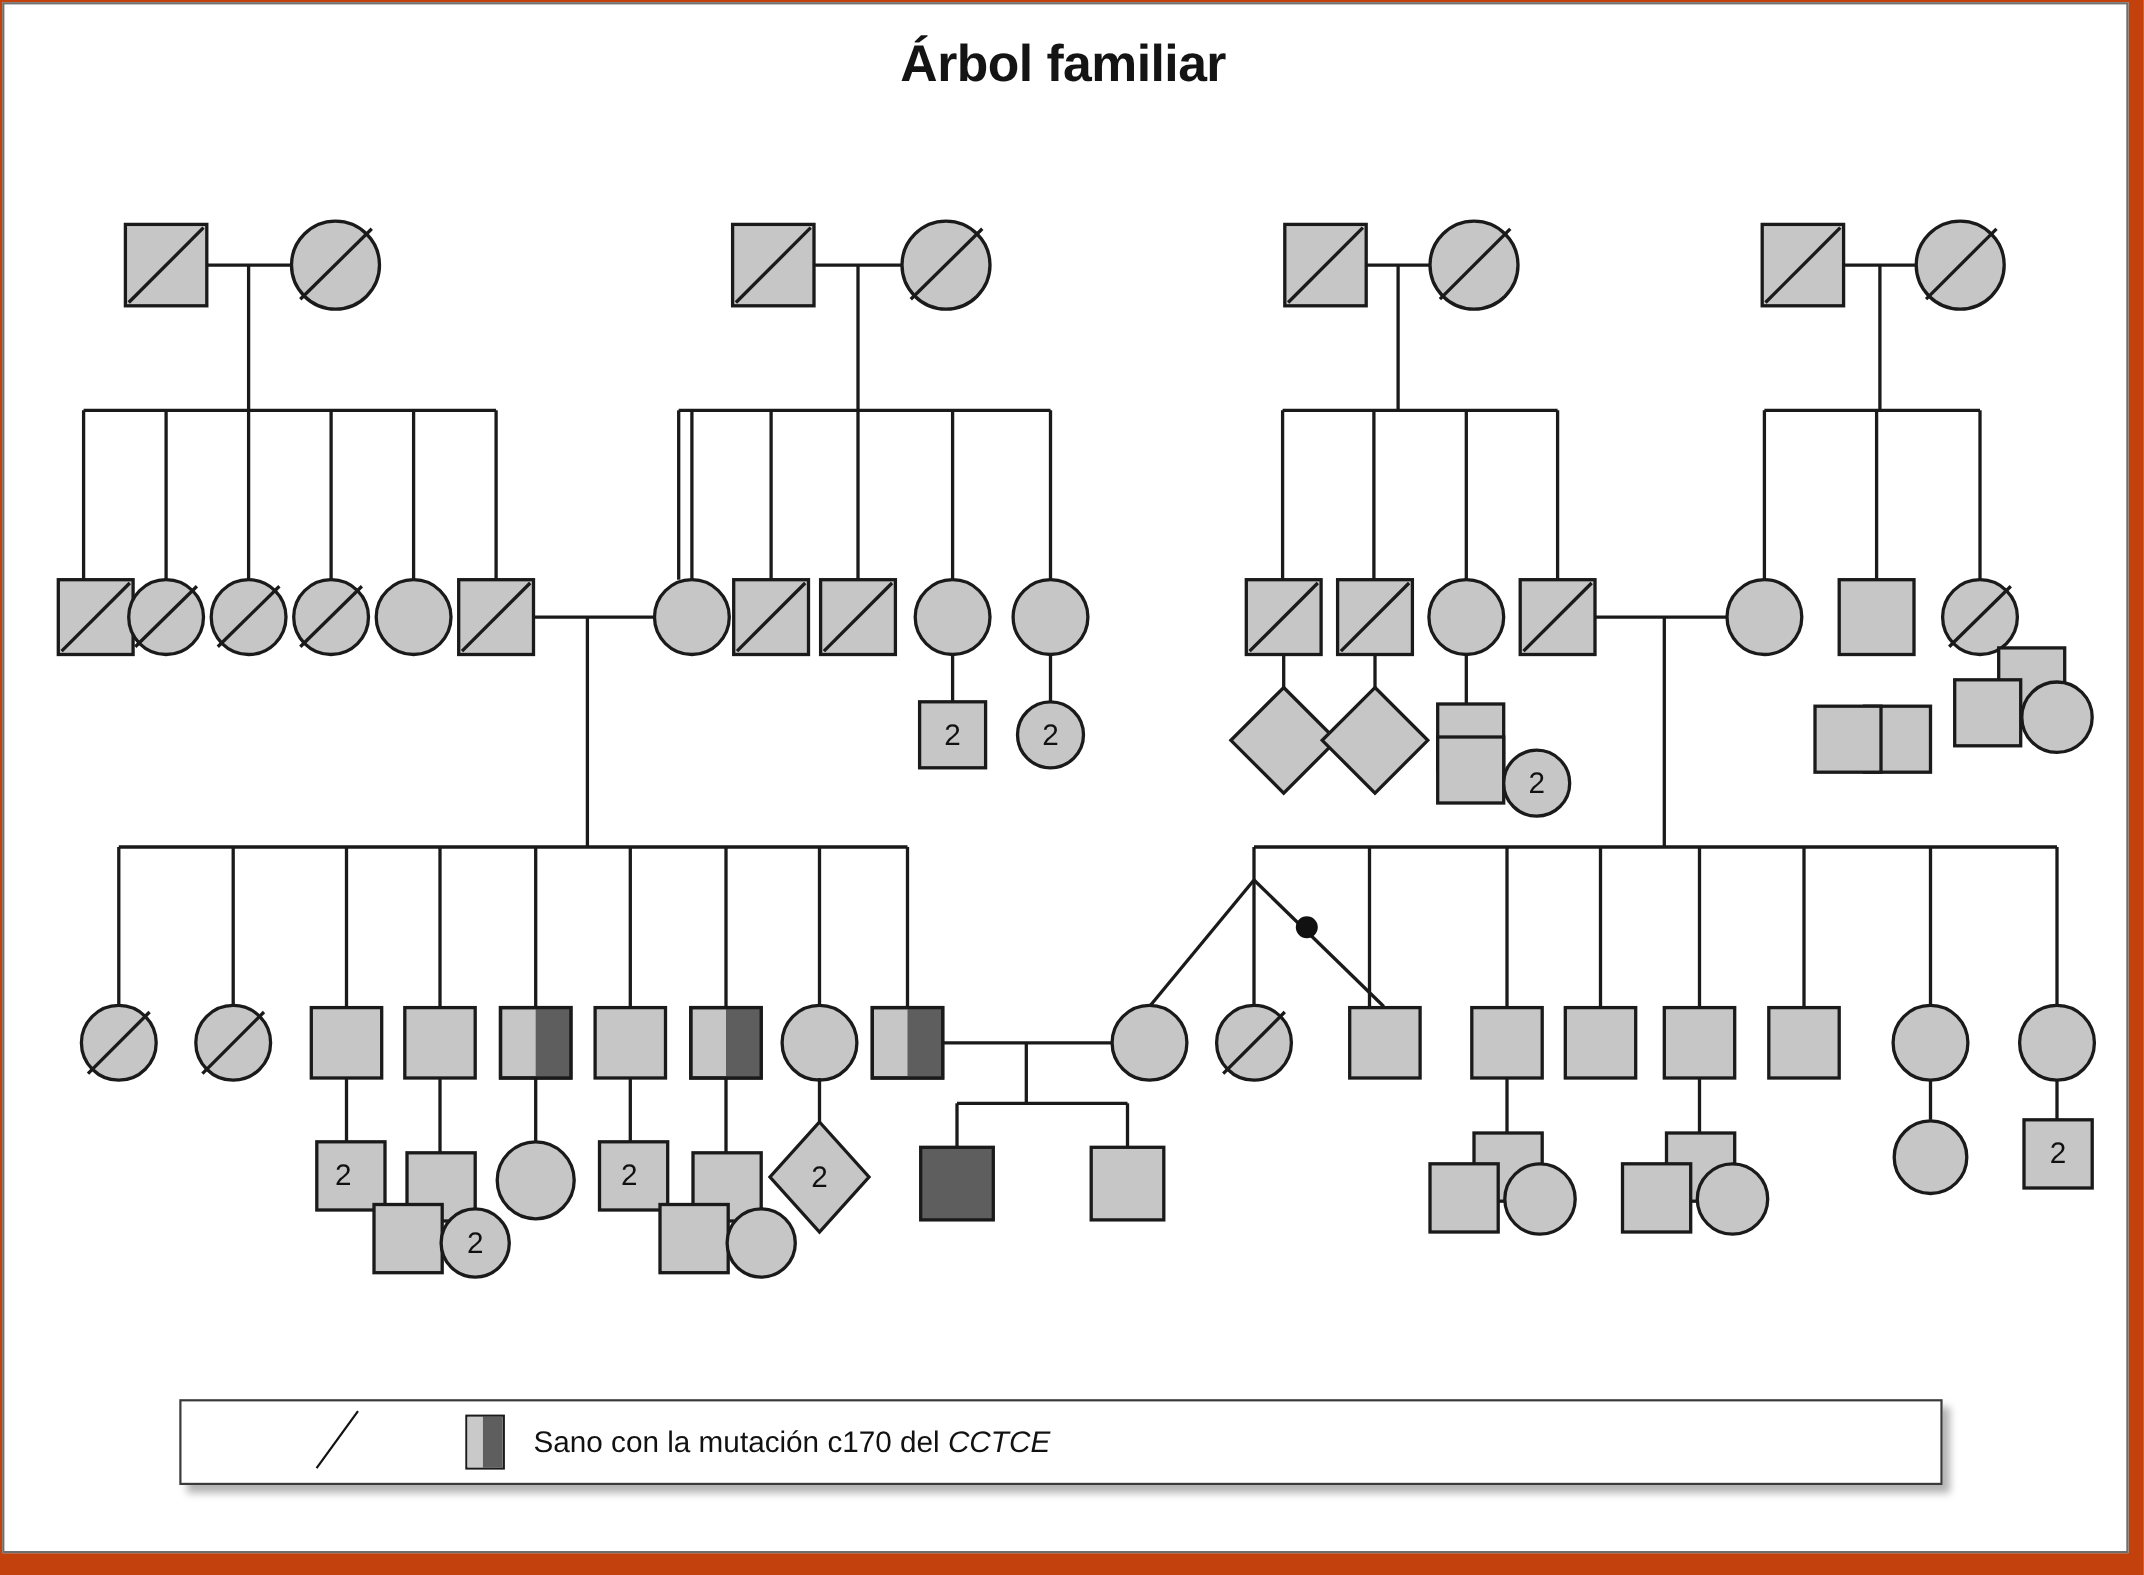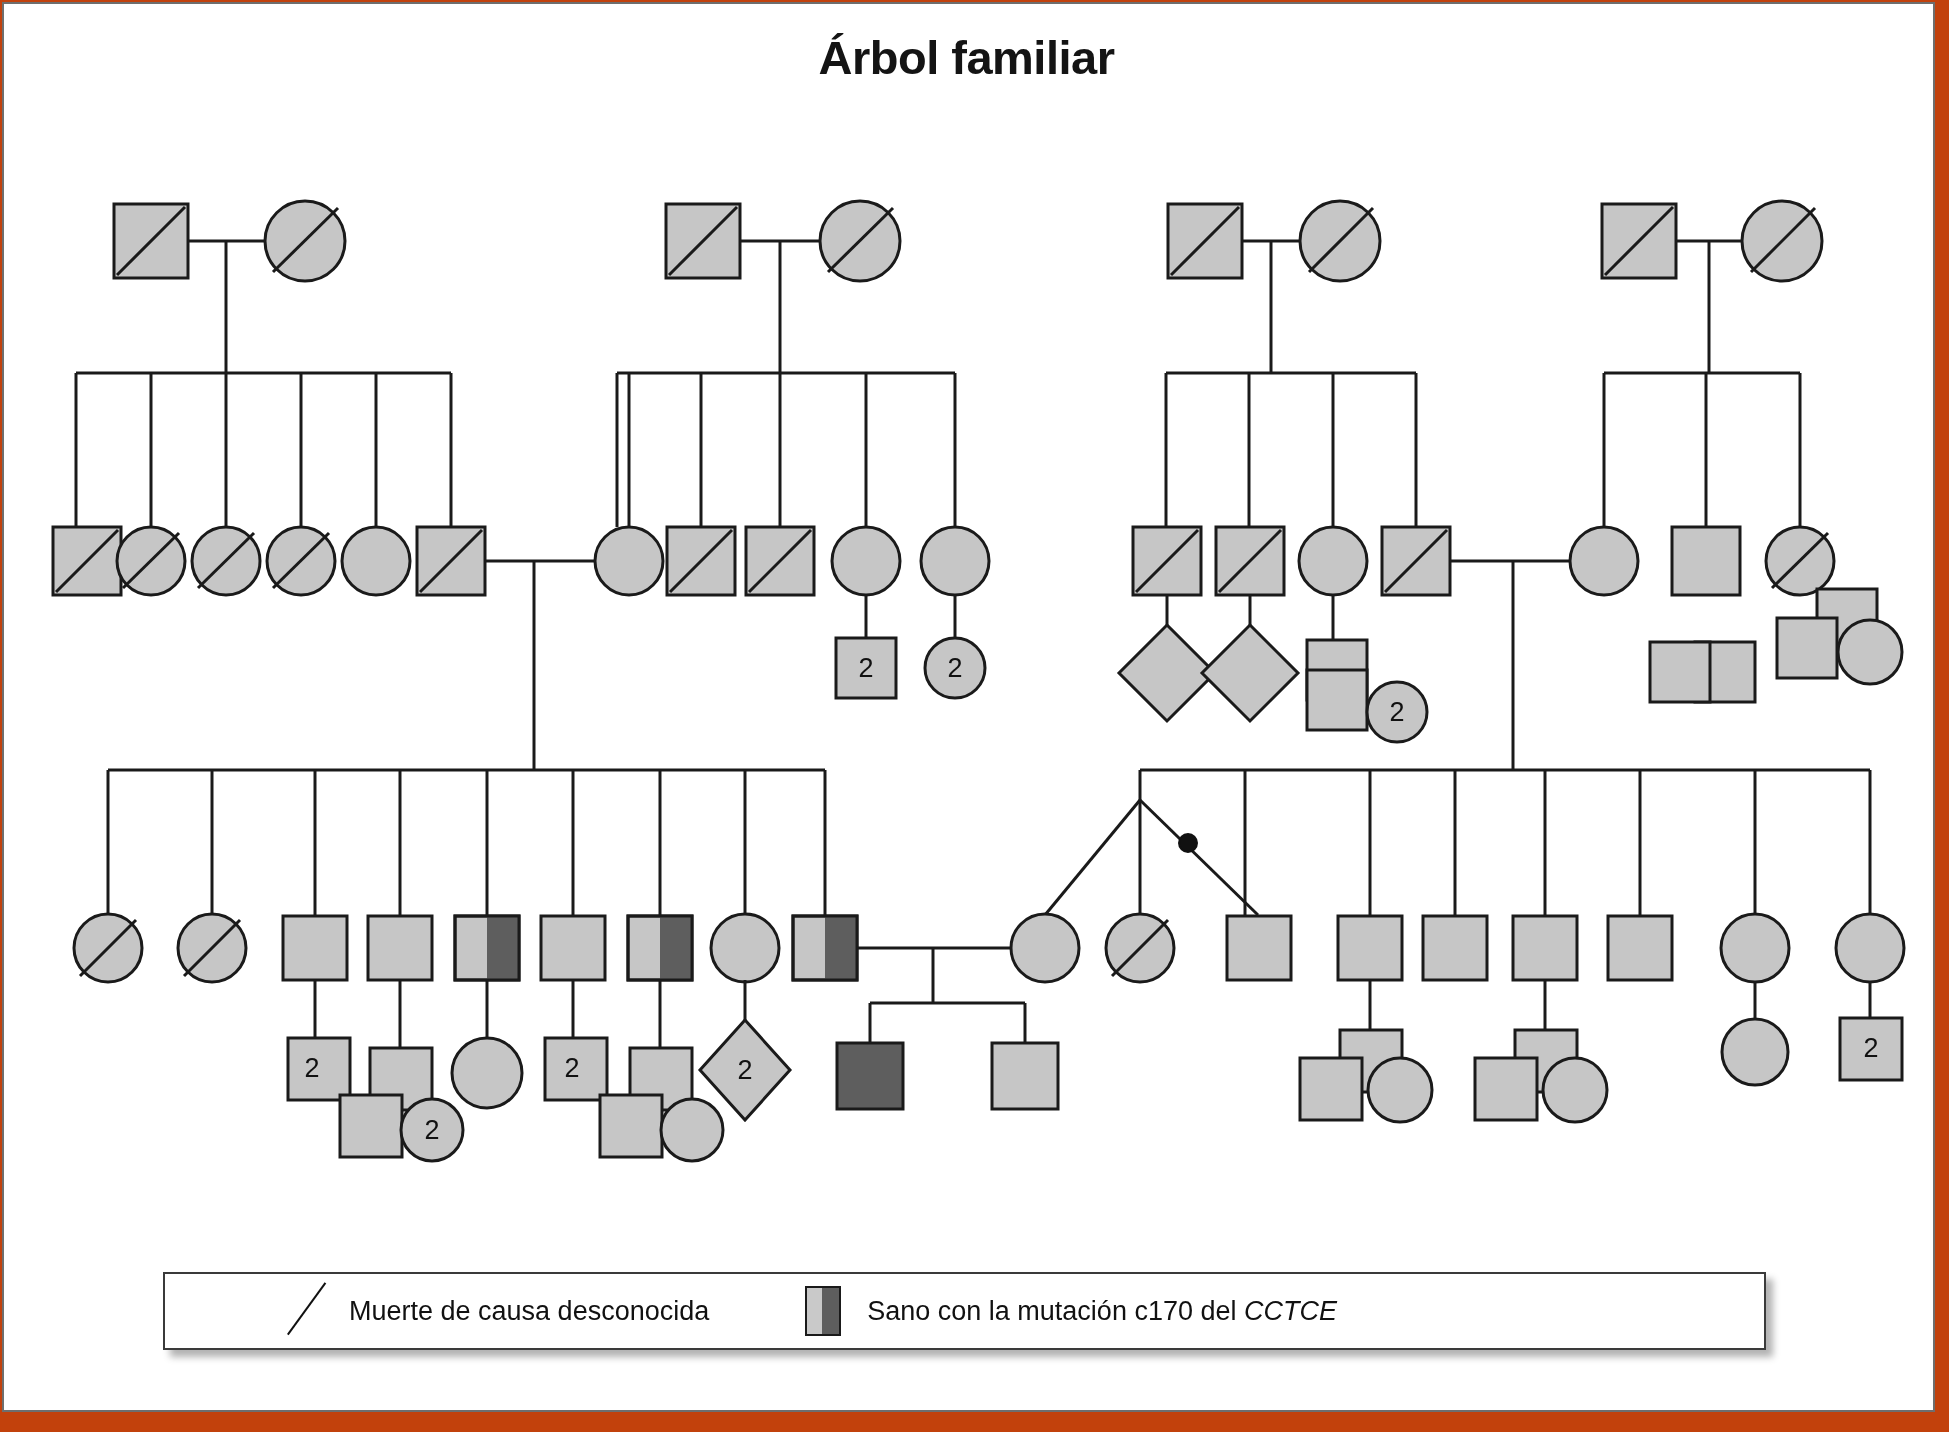--- a/index.html
+++ b/index.html
@@ -312,21 +312,20 @@
 
       <line x1="1870" y1="982" x2="1870" y2="1018" stroke="#1a1a1a" stroke-width="3"></line>
       <rect x="1840" y="1018" width="62" height="62" fill="#c6c6c6" stroke="#1a1a1a" stroke-width="3"></rect>
       <text class="num" x="1871" y="1050">2</text>
     </g>
   </svg>
 
   <div id="legend">
     <div class="lg-item" style="margin-left:118px;">
       <div class="sw-slash"></div>
-      <span class="lg-txt" style="margin-left:22px;">Muerte de causa desconocida</span>
     </div>
     <div class="lg-item" style="margin-left:96px;">
       <div class="sw-split">
           <span class="l"></span>
           <span class="r"></span>
         </div>
       <span class="lg-txt" style="margin-left:26px;"><span>Sano con la mutación c170 del </span><i>CCTCE</i></span>
     </div>
   </div>
 </div>

